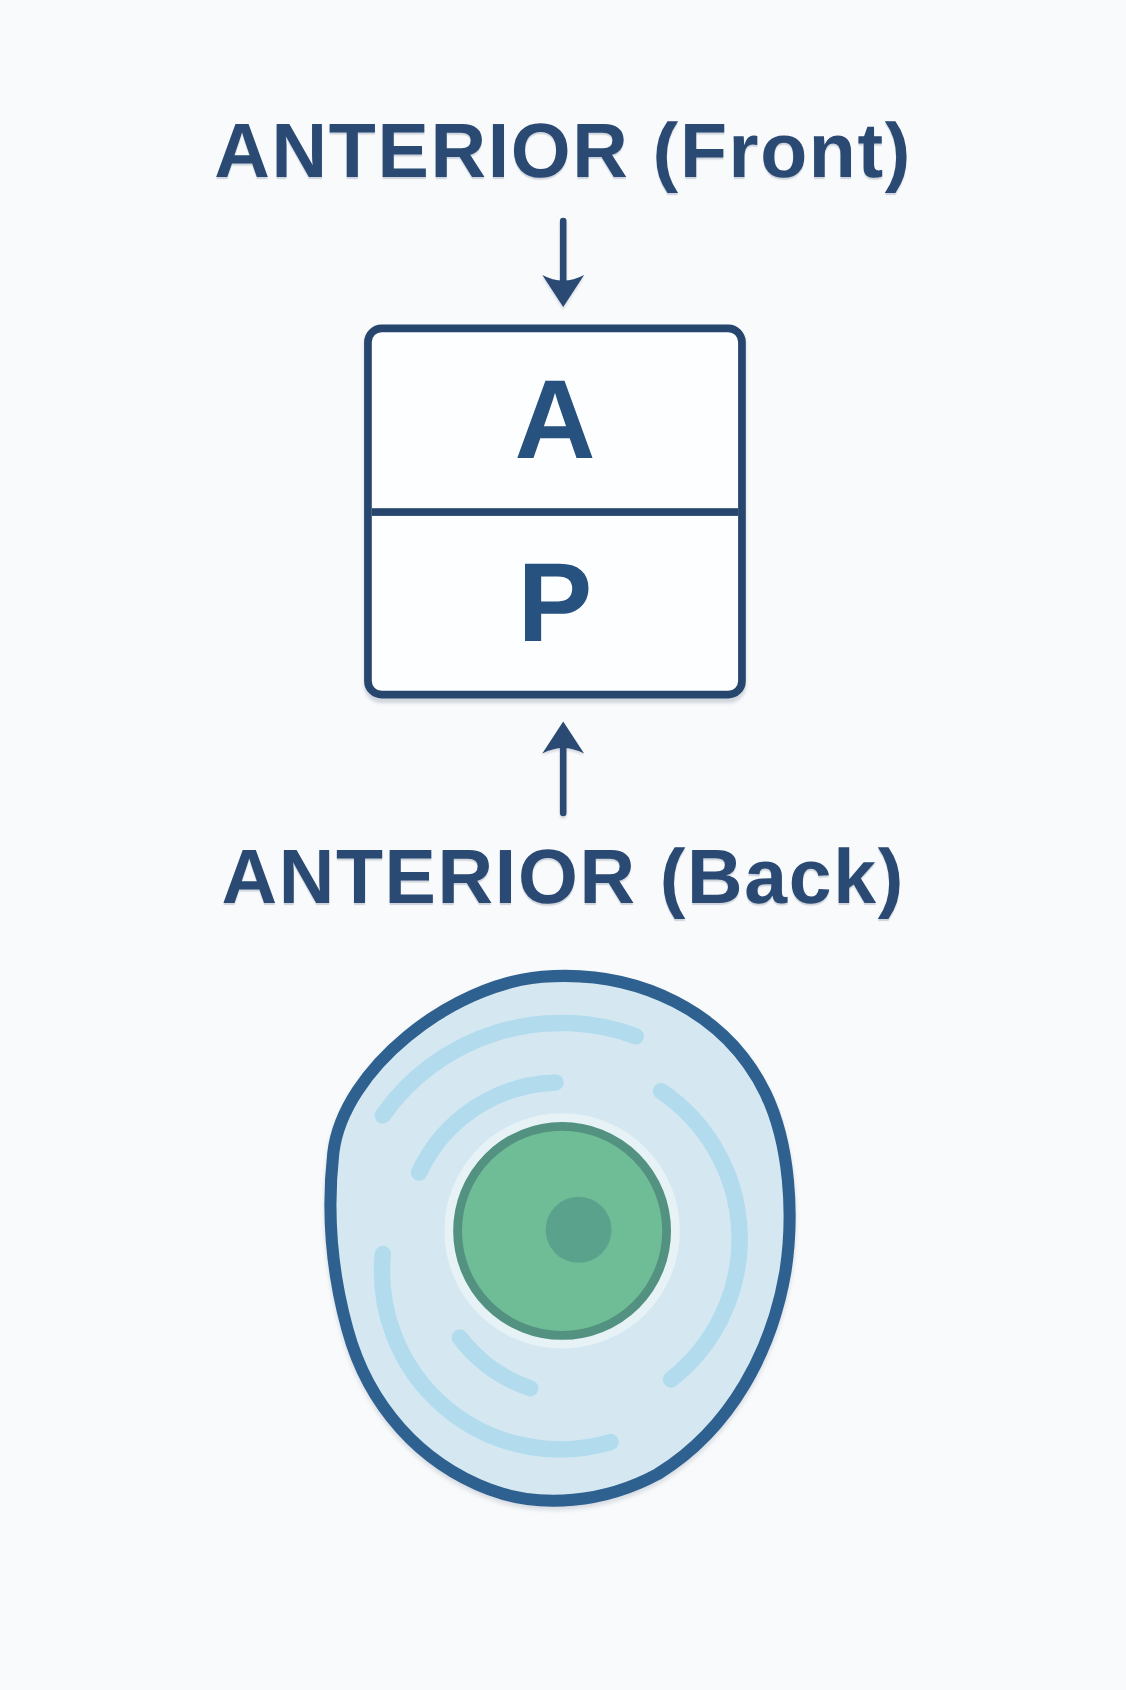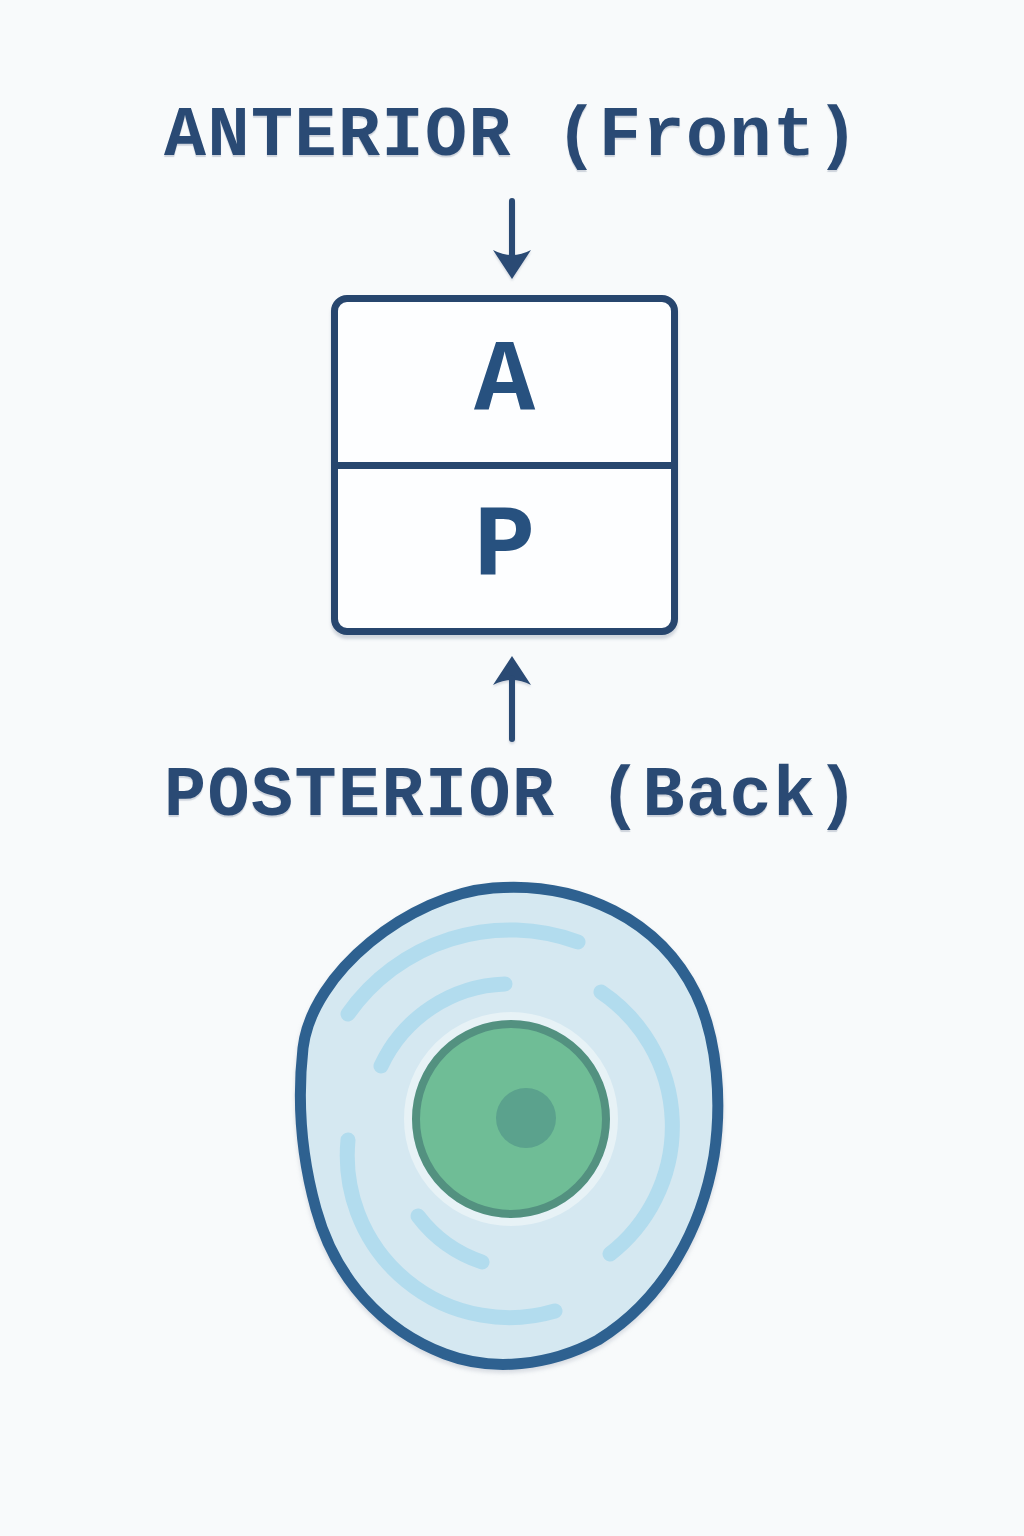--- a/index.html
+++ b/index.html
@@ -3,21 +3,20 @@
 <meta charset="utf-8">
 <style>
   html,body { margin:0; padding:0; }
   body { font-family:"Liberation Sans", sans-serif; }
 
   .canvas {
     position:relative;
     width:1024px; height:1536px;
     background:var(--background, #f8fafb);
     overflow:hidden;
-    font-family:Liberation Mono, monospace;
   }
 
   .title {
     position:absolute; left:0; width:100%;
     text-align:center;
     font-size:70px; font-weight:700; letter-spacing:1.5px;
     color:var(--text-navy, #2a4a74);
     text-shadow:0 2px 1px rgba(145,155,175,0.4);
     white-space:nowrap;
   }
@@ -77,21 +76,21 @@
     <div class="ap-cell bottom">
       <span>P</span>
     </div>
   </div>
 
   <svg class="arrow-svg up" viewBox="0 0 60 95">
     <path class="arrow-head" d="M 30,8 L 11,37 Q 30,27 49,37 Z"></path>
     <line class="arrow-shaft" x1="30" y1="30" x2="30" y2="91"></line>
   </svg>
 
-  <div class="title posterior">POSTERIOR (Back)</div>
+  <div class="title posterior">ANTERIOR (Back)</div>
 
   <svg class="cell-svg" viewBox="0 0 452 502">
     <path class="membrane" d="M 205,10
              C 292,3 372,42 408,116
              C 430,162 434,226 426,278
              C 414,348 378,420 310,462
              C 262,488 204,494 157,476
              C 94,452 47,400 28,331
              C 13,277 9,224 15,170
              C 24,94 122,17 205,10 Z"></path>

